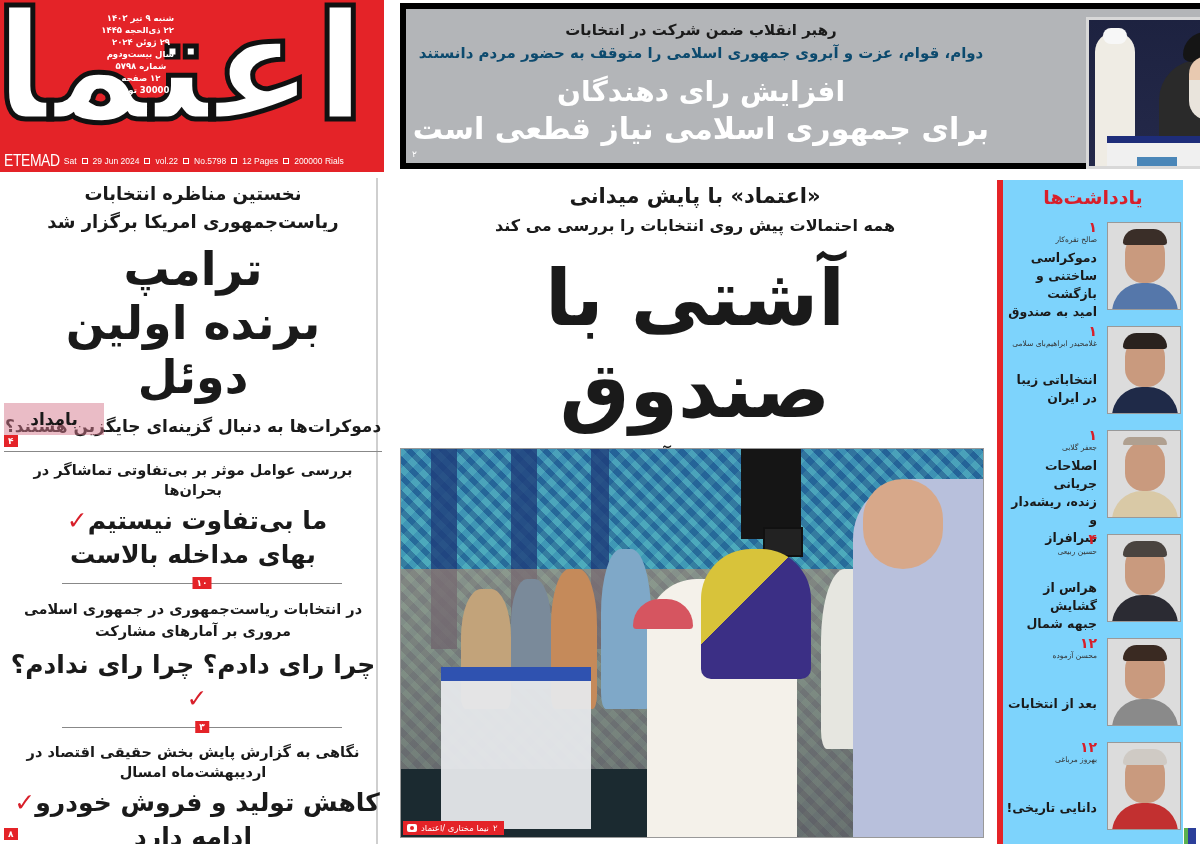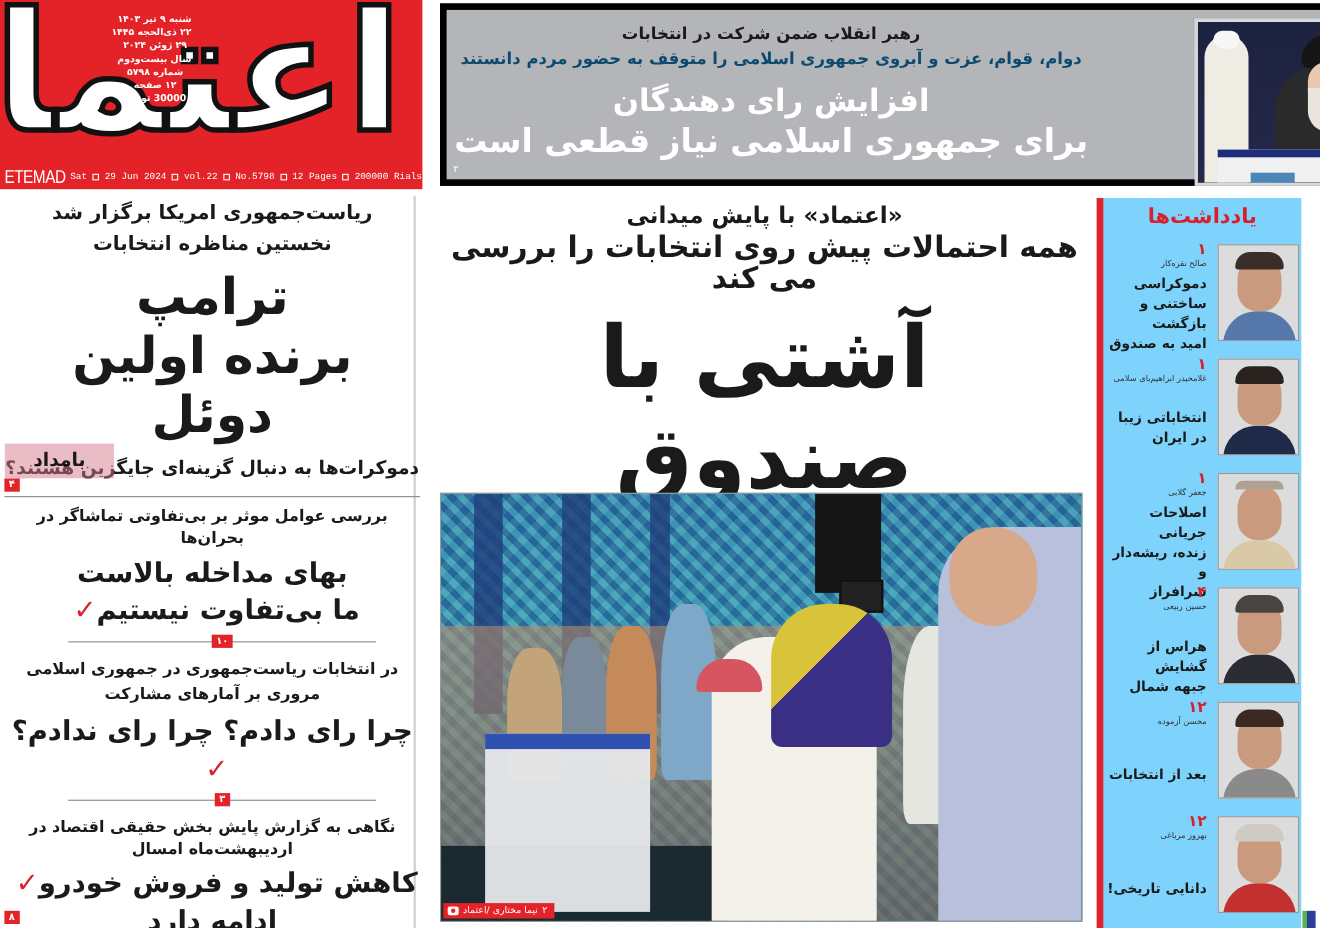--- a/index.html
+++ b/index.html
@@ -20,21 +20,21 @@
   .issue-info {
     position: absolute; left: 108px; top: 12px; direction: rtl; text-align: center;
     width: 66px; color: #fff; font-size: 8.5px; line-height: 12px; font-weight: bold;
   }
   .issue-info div { white-space: nowrap; }
   .masthead-strip {
     position: absolute; left: 0; bottom: 0; width: 384px; height: 22px;
     display: flex; align-items: center; gap: 6px; padding-left: 4px; direction: ltr;
   }
   .etemad-latin { color: #fff; font-family: "Liberation Sans", sans-serif; font-size: 17px; letter-spacing: -0.5px; font-stretch: condensed; transform: scaleX(.82); transform-origin: left; margin-right: -14px; }
-  .strip-info { color: #fff; font-family: Liberation Mono, monospace; font-size: 8.5px; display: flex; gap: 5px; align-items: center; white-space: nowrap; }
+  .strip-info { color: #fff; font-family: Liberation Sans, sans-serif; font-size: 8.5px; display: flex; gap: 5px; align-items: center; white-space: nowrap; }
   .strip-sep { width: 6px; height: 6px; border: 1px solid #fff; display: inline-block; }
 
   
   .top-banner {
     position: absolute; left: 400px; top: 3px; width: 878px; height: 166px;
     background: #b3b5b8; border: 6px solid #000000;
   }
   .top-banner-text { position: absolute; left: 0; top: 0; width: 590px; text-align: center; }
   .tb-kicker1 { font-size: 15px; font-weight: bold; color: #1a1a1a; margin-top: 12px; }
   .tb-kicker2 { font-size: 15px; font-weight: bold; color: #0c4a6e; margin-top: 5px; }
@@ -87,21 +87,21 @@
   .story1 { margin-top: 8px; }
   .story1 .kicker { margin-bottom: 4px; }
   .story2 .kicker { line-height: 22px; }
   .story2 .head { margin-top: 6px; }
   .story3 .kicker { margin-bottom: 4px; }
   .bottom-badge { position: absolute; left: 0; bottom: 4px; }
 
   
   .center-col { position: absolute; left: 400px; top: 178px; width: 590px; text-align: center; }
   .c-kicker1 { font-size: 21px; font-weight: bold; line-height: 28px; margin-top: 4px; }
-  .c-kicker2 { font-size: 27px; font-weight: bold; line-height: 28px; margin-top: 2px; }
+  .c-kicker2 { font-size: 16px; font-weight: bold; line-height: 28px; margin-top: 2px; }
   .c-head { font-size: 78px; font-weight: 900; line-height: 92px; margin-top: 12px; letter-spacing: -1px; }
   .c-deck { font-size: 21px; font-weight: bold; line-height: 28px; margin-top: 8px; }
 
   .photo {
     position: absolute; left: 400px; top: 448px; width: 584px; height: 390px; overflow: hidden;
     background: #2c8a9a; border: 1px solid #999;
   }
   .ph-tiles { position: absolute; inset: 0;
     background:
       repeating-linear-gradient(45deg, rgba(20,60,120,.35) 0 6px, rgba(90,190,200,.35) 6px 12px),
@@ -203,33 +203,33 @@
     <div class="tbp-beard"></div>
     <div class="tbp-box">
         <div class="lbl"></div>
       </div>
   </div>
 </div>
 
 <div class="lc-divider"></div>
 <div class="left-col">
   <div class="trump-story">
+    <div class="trump-kicker">نخستین مناظره انتخابات</div>
     <div class="trump-kicker">ریاست‌جمهوری امریکا برگزار شد</div>
-    <div class="trump-kicker">نخستین مناظره انتخابات</div>
     <div class="trump-head1">ترامپ</div>
     <div class="trump-head2">برنده اولین دوئل</div>
     <div class="trump-sub">دموکرات‌ها به دنبال گزینه‌ای جایگزین هستند؟</div>
     <div class="watermark">بامداد</div>
     <span class="page-badge trump-badge">۴</span>
   </div>
 
   <div class="story story1">
     <div class="kicker">بررسی عوامل موثر بر بی‌تفاوتی تماشاگر در بحران‌ها</div>
+    <div class="head"><span>ما بی‌تفاوت نیستیم</span><span class="check">✓</span></div>
     <div class="head">بهای مداخله بالاست</div>
-    <div class="head"><span>ما بی‌تفاوت نیستیم</span><span class="check">✓</span></div>
   </div>
   <div class="sep-line">
     <span class="page-badge">۱۰</span>
   </div>
 
   <div class="story story2">
     <div class="kicker">در انتخابات ریاست‌جمهوری در جمهوری اسلامی</div>
     <div class="kicker">مروری بر آمارهای مشارکت</div>
     <div class="head"><span>چرا رای دادم؟ چرا رای ندادم؟</span><span class="check">✓</span></div>
   </div>

